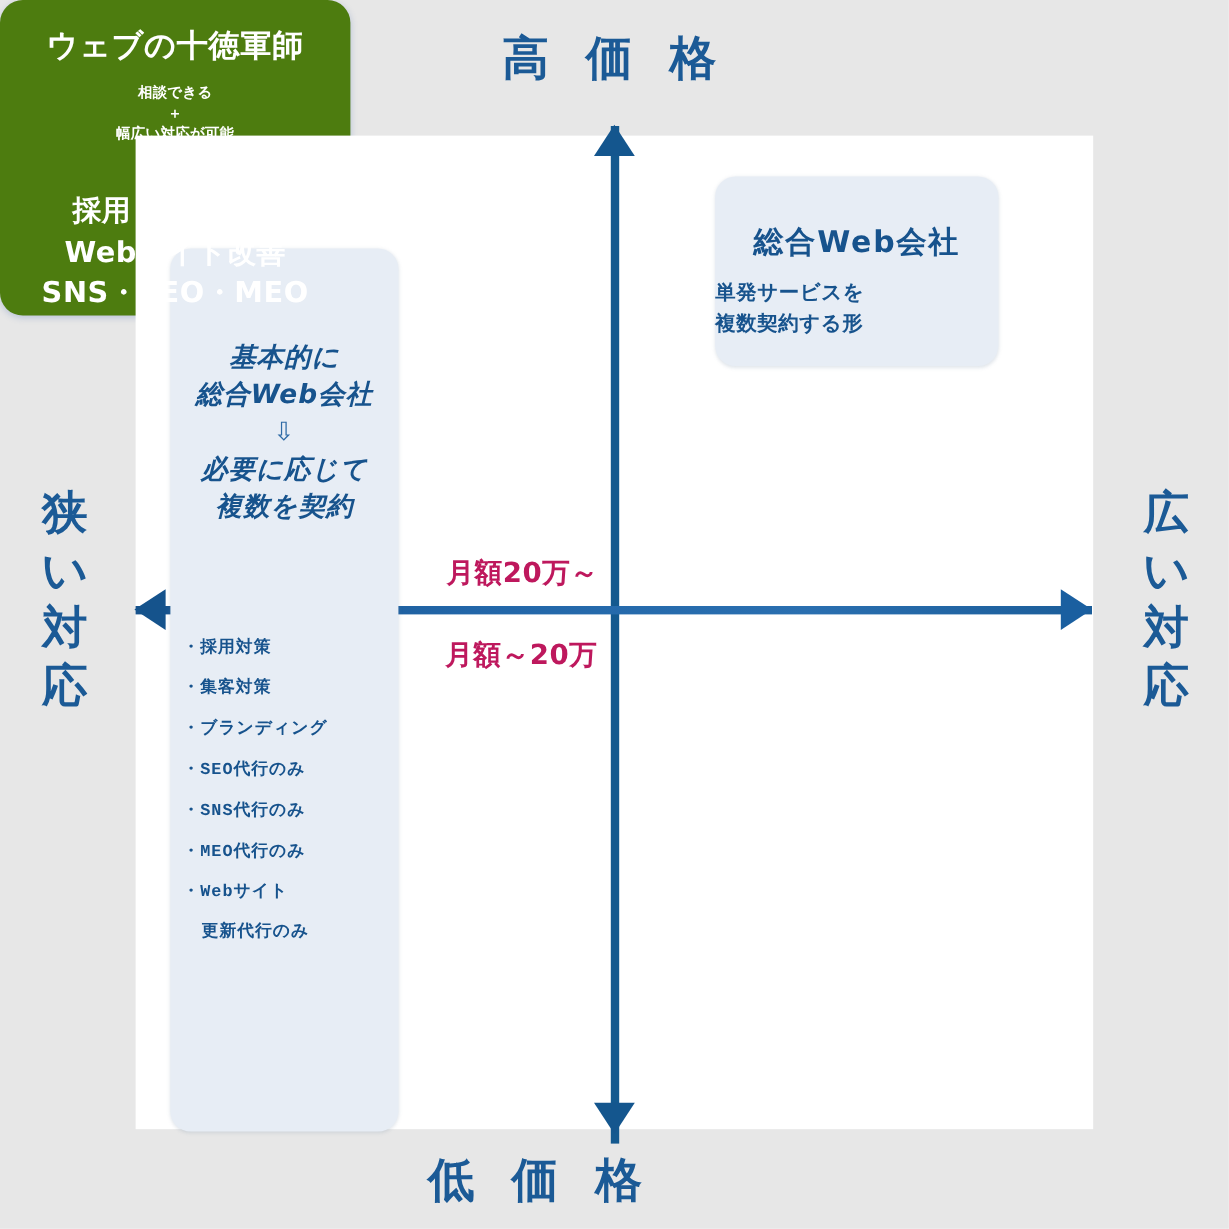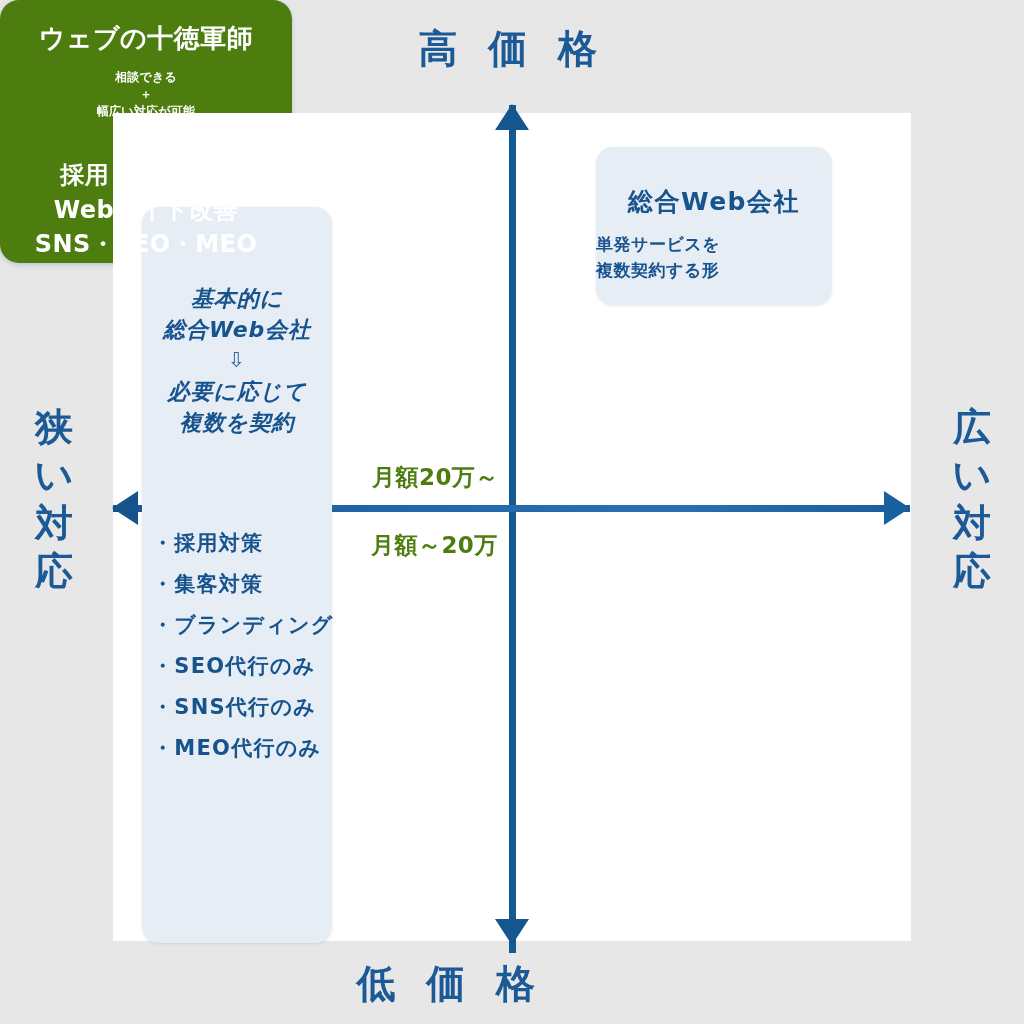--- a/index.html
+++ b/index.html
@@ -128,25 +128,26 @@
   
   .bullets {
     position:absolute;
     left:152px; top:533px;
     width:185px;
   }
   .bullets li {
     list-style:none;
     color:#17538d;
     font-weight:bold;
-    font-size:21px;
+    font-size:14px;
     letter-spacing:0.06em;
     line-height:1.0;
     margin-bottom:20px;
     white-space:nowrap;
+    font-family:Liberation Mono, monospace;
   }
   .bullets li .sub {
     display:block;
     padding-left:16px;
     margin-top:19px;
   }
 
   
   .card-tr {
     left:596px; top:147px;
@@ -206,21 +207,21 @@
     color:#ffffff;
     font-weight:bold;
     font-size:24px;
     line-height:1.44;
     letter-spacing:0.02em;
   }
 
   
   .price {
     position:absolute;
-    color:#4d7c0f;
+    color:#be185d;
     font-weight:bold;
     font-size:23px;
     letter-spacing:0.02em;
     white-space:nowrap;
   }
   .price-high { left:372px; top:462px; }
   .price-low  { left:371px; top:530px; }
 </style>
 </head>
 <body>
@@ -263,20 +264,24 @@
     </div>
   </div>
 
   <ul class="bullets">
     <li>・採用対策</li>
     <li>・集客対策</li>
     <li>・ブランディング</li>
     <li>・SEO代行のみ</li>
     <li>・SNS代行のみ</li>
     <li>・MEO代行のみ</li>
+    <li>
+      <span>・Webサイト</span>
+      <span class="sub">更新代行のみ</span>
+    </li>
   </ul>
 
   <div class="card card-soft card-tr">
     <div class="tr-title">総合Web会社</div>
     <div class="tr-sub">
       <div>単発サービスを</div>
       <div>複数契約する形</div>
     </div>
   </div>
 

